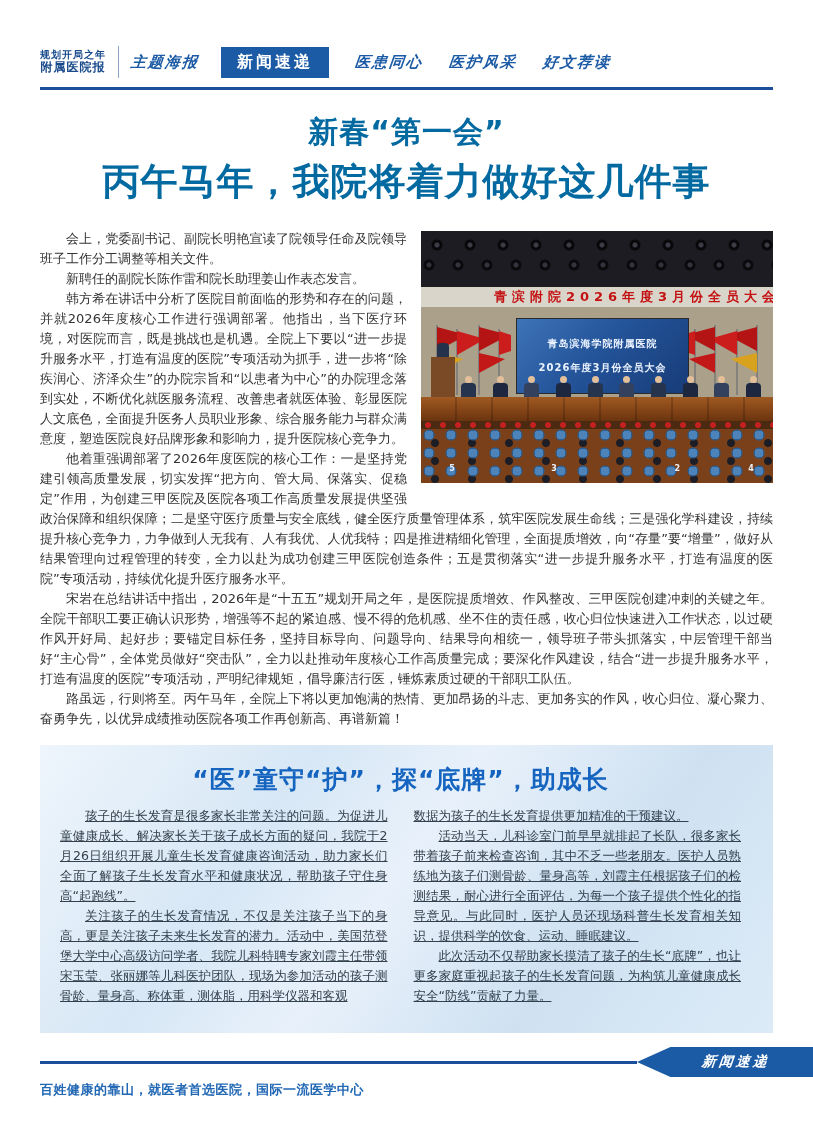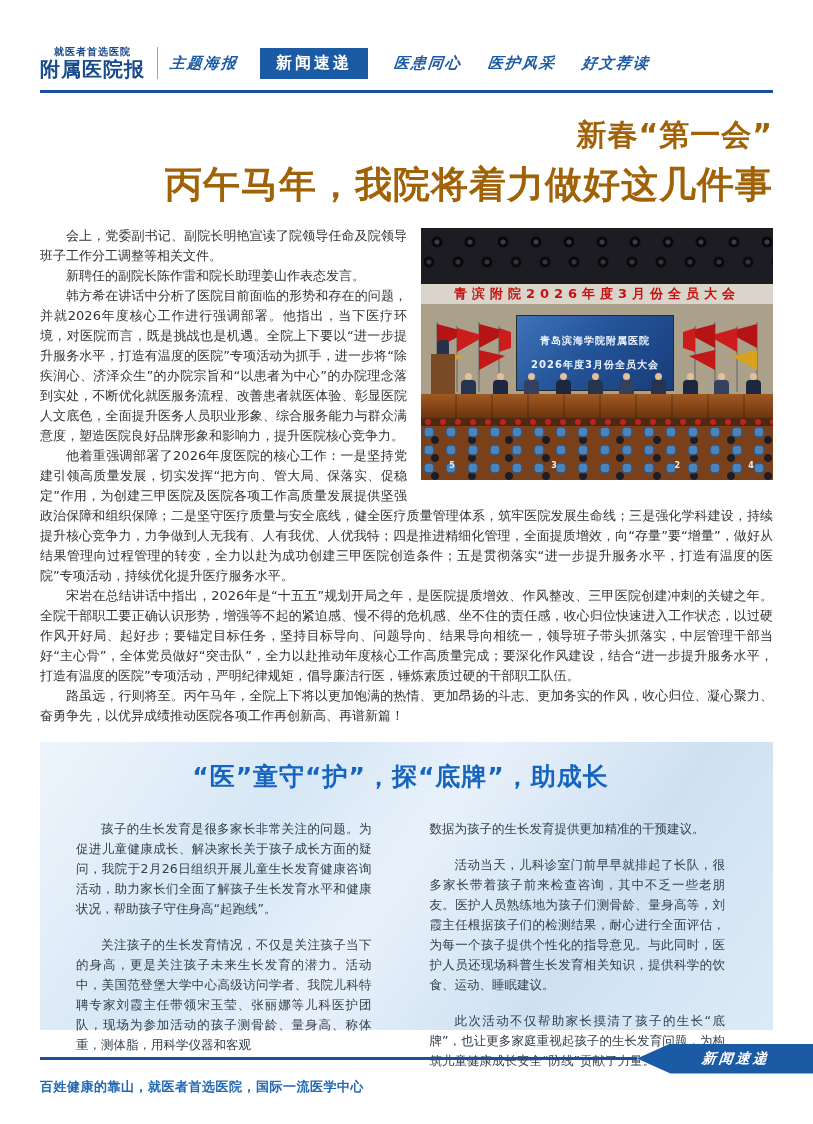--- a/index.html
+++ b/index.html
@@ -3,48 +3,48 @@
 <meta charset="utf-8">
 <style>
   html,body{margin:0;padding:0;background:#ffffff;}
   body{width:813px;height:1124px;overflow:hidden;font-family:"DejaVu Sans","Liberation Sans",sans-serif;}
   .page{box-sizing:border-box;width:813px;height:1124px;padding:46px 40px 0 40px;position:relative;}
 
   
   .masthead{display:flex;align-items:center;}
   .logo{text-align:center;color:#184a8c;line-height:1.15;}
   .logo-l1{font-size:10px;letter-spacing:1px;font-weight:600;}
-  .logo-l2{font-size:20px;font-weight:800;letter-spacing:1px;}
+  .logo-l2{font-size:12px;font-weight:800;letter-spacing:1px;}
   .mh-divider{width:1px;height:32px;background:#8fa6c6;margin:0 12px;}
   .nav-script{font-family:"DejaVu Serif","Liberation Serif",serif;font-style:italic;font-weight:700;
     color:#1b5aa5;font-size:15px;letter-spacing:2px;transform:skewX(-6deg);}
   .nav-tab{background:#1b5aa5;color:#ffffff;font-size:16px;font-weight:800;letter-spacing:3px;
     padding:5px 16px;margin:0 26px 0 22px;}
   .nav-script + .nav-script{margin-left:26px;}
   .mh-rule{height:3px;background:#1b4f9c;margin-top:9px;}
 
   
-  .headline{margin:22px 0 16px 0;text-align:right;color:#a16207;font-weight:900;}
+  .headline{margin:22px 0 22px 0;text-align:center;color:#0369a1;font-weight:900;}
   .h-line1{font-size:30px;letter-spacing:1px;}
   .h-line2{font-size:37px;letter-spacing:1px;margin-top:4px;}
 
   
   .lead{font-size:13px;line-height:20px;color:#333;text-align:justify;margin-top:10px;}
   .lead p{margin:0;text-indent:2em;}
   .photo{float:right;width:352px;height:252px;margin:2px 0 8px 14px;position:relative;
     overflow:hidden;background:#aba08a;}
   .ph-ceiling{position:absolute;left:0;top:0;width:100%;height:56px;background-color:#1c1c22;
     background-image:radial-gradient(circle at 16px 14px,#3c3c46 0 2px,#08080b 3px 5px,transparent 6px),
                      radial-gradient(circle at 8px 34px,#34343e 0 2px,#0a0a0d 3px 5px,transparent 6px);
     background-size:33px 56px,29px 56px;}
   .ph-banner{position:absolute;left:0;top:56px;width:100%;height:20px;background:#d9d5cb;
     display:flex;align-items:center;justify-content:center;color:#c41212;font-size:13px;
-    font-weight:800;letter-spacing:5px;white-space:nowrap;}
+    font-weight:800;letter-spacing:5px;white-space:nowrap;padding-left:40px;}
   .ph-wall{position:absolute;left:0;top:82px;width:100%;height:88px;background:#aba08a;}
-  .ph-screen{position:absolute;left:96px;top:6px;width:156px;height:74px;
+  .ph-screen{position:absolute;left:96px;top:6px;width:171px;height:74px;
     background:linear-gradient(135deg,#3e74b8 0%,#24549a 45%,#173c78 100%);
     display:flex;flex-direction:column;align-items:center;justify-content:center;
     color:#eaf2ff;text-align:center;box-shadow:0 0 0 1px #2a2a2a;}
   .ph-screen .s1{font-size:10px;font-weight:700;letter-spacing:1px;}
   .ph-screen .s2{font-size:10px;font-weight:700;letter-spacing:1px;margin-top:4px;}
   .ph-flags{position:absolute;top:8px;width:88px;height:78px;}
   .ph-flags.left{left:2px;} .ph-flags.right{right:2px;}
   .ph-podium{position:absolute;left:10px;top:44px;width:24px;height:42px;background:#7a4a26;}
   .ph-podium::before{content:"";position:absolute;left:6px;top:-14px;width:12px;height:14px;
     background:#24324c;border-radius:4px 4px 0 0;}
@@ -71,41 +71,41 @@
 
   
   .feature{clear:both;margin-top:16px;box-sizing:border-box;width:733px;height:288px;
     padding:16px 32px 14px 20px;
     background:linear-gradient(125deg,#eef5fc 0%,#d7e7f5 30%,#e8f1fb 48%,#cfe1f1 72%,#dcebf7 100%);}
   .feature h2{margin:2px 0 10px 0;text-align:center;color:#1565c0;font-size:25px;
     font-weight:900;letter-spacing:1px;}
   .feature .cols{display:flex;gap:26px;font-size:12.5px;line-height:20px;color:#33404d;
     text-align:justify;}
   .feature .col{flex:1;}
-  .feature p{margin:16px;text-indent:2em;}
+  .feature p{margin:0;text-indent:2em;text-decoration:underline;}
   .feature p.no-indent{text-indent:0;}
 
   
   .footer-row{display:flex;align-items:center;margin:14px -40px 0 0;}
   .footer-line{flex:1;height:3px;background:#1b4f9c;}
   .pennant{width:176px;height:30px;background:#1b5aa5;
     clip-path:polygon(0 50%,19% 0,100% 0,100% 100%,19% 100%);
     display:flex;align-items:center;justify-content:center;padding-left:22px;box-sizing:border-box;}
   .pennant span{color:#ffffff;font-family:"DejaVu Serif","Liberation Serif",serif;
     font-style:italic;font-weight:700;font-size:14px;letter-spacing:3px;transform:skewX(-6deg);}
   .slogan{margin-top:4px;color:#2268b5;font-size:13px;font-weight:600;letter-spacing:.5px;}
 </style>
 </head>
 <body>
 
 <div class="page">
 
   <header class="masthead">
     <div class="logo">
-      <div class="logo-l1">就医者首选医院</div>
+      <div class="logo-l1">规划开局之年</div>
       <div class="logo-l2">附属医院报</div>
     </div>
     <div class="mh-divider"></div>
     <div class="nav-script">主题海报</div>
     <div class="nav-tab">新闻速递</div>
     <div class="nav-script">医患同心</div>
     <div class="nav-script">医护风采</div>
     <div class="nav-script">好文荐读</div>
   </header>
   <div class="mh-rule"></div>

